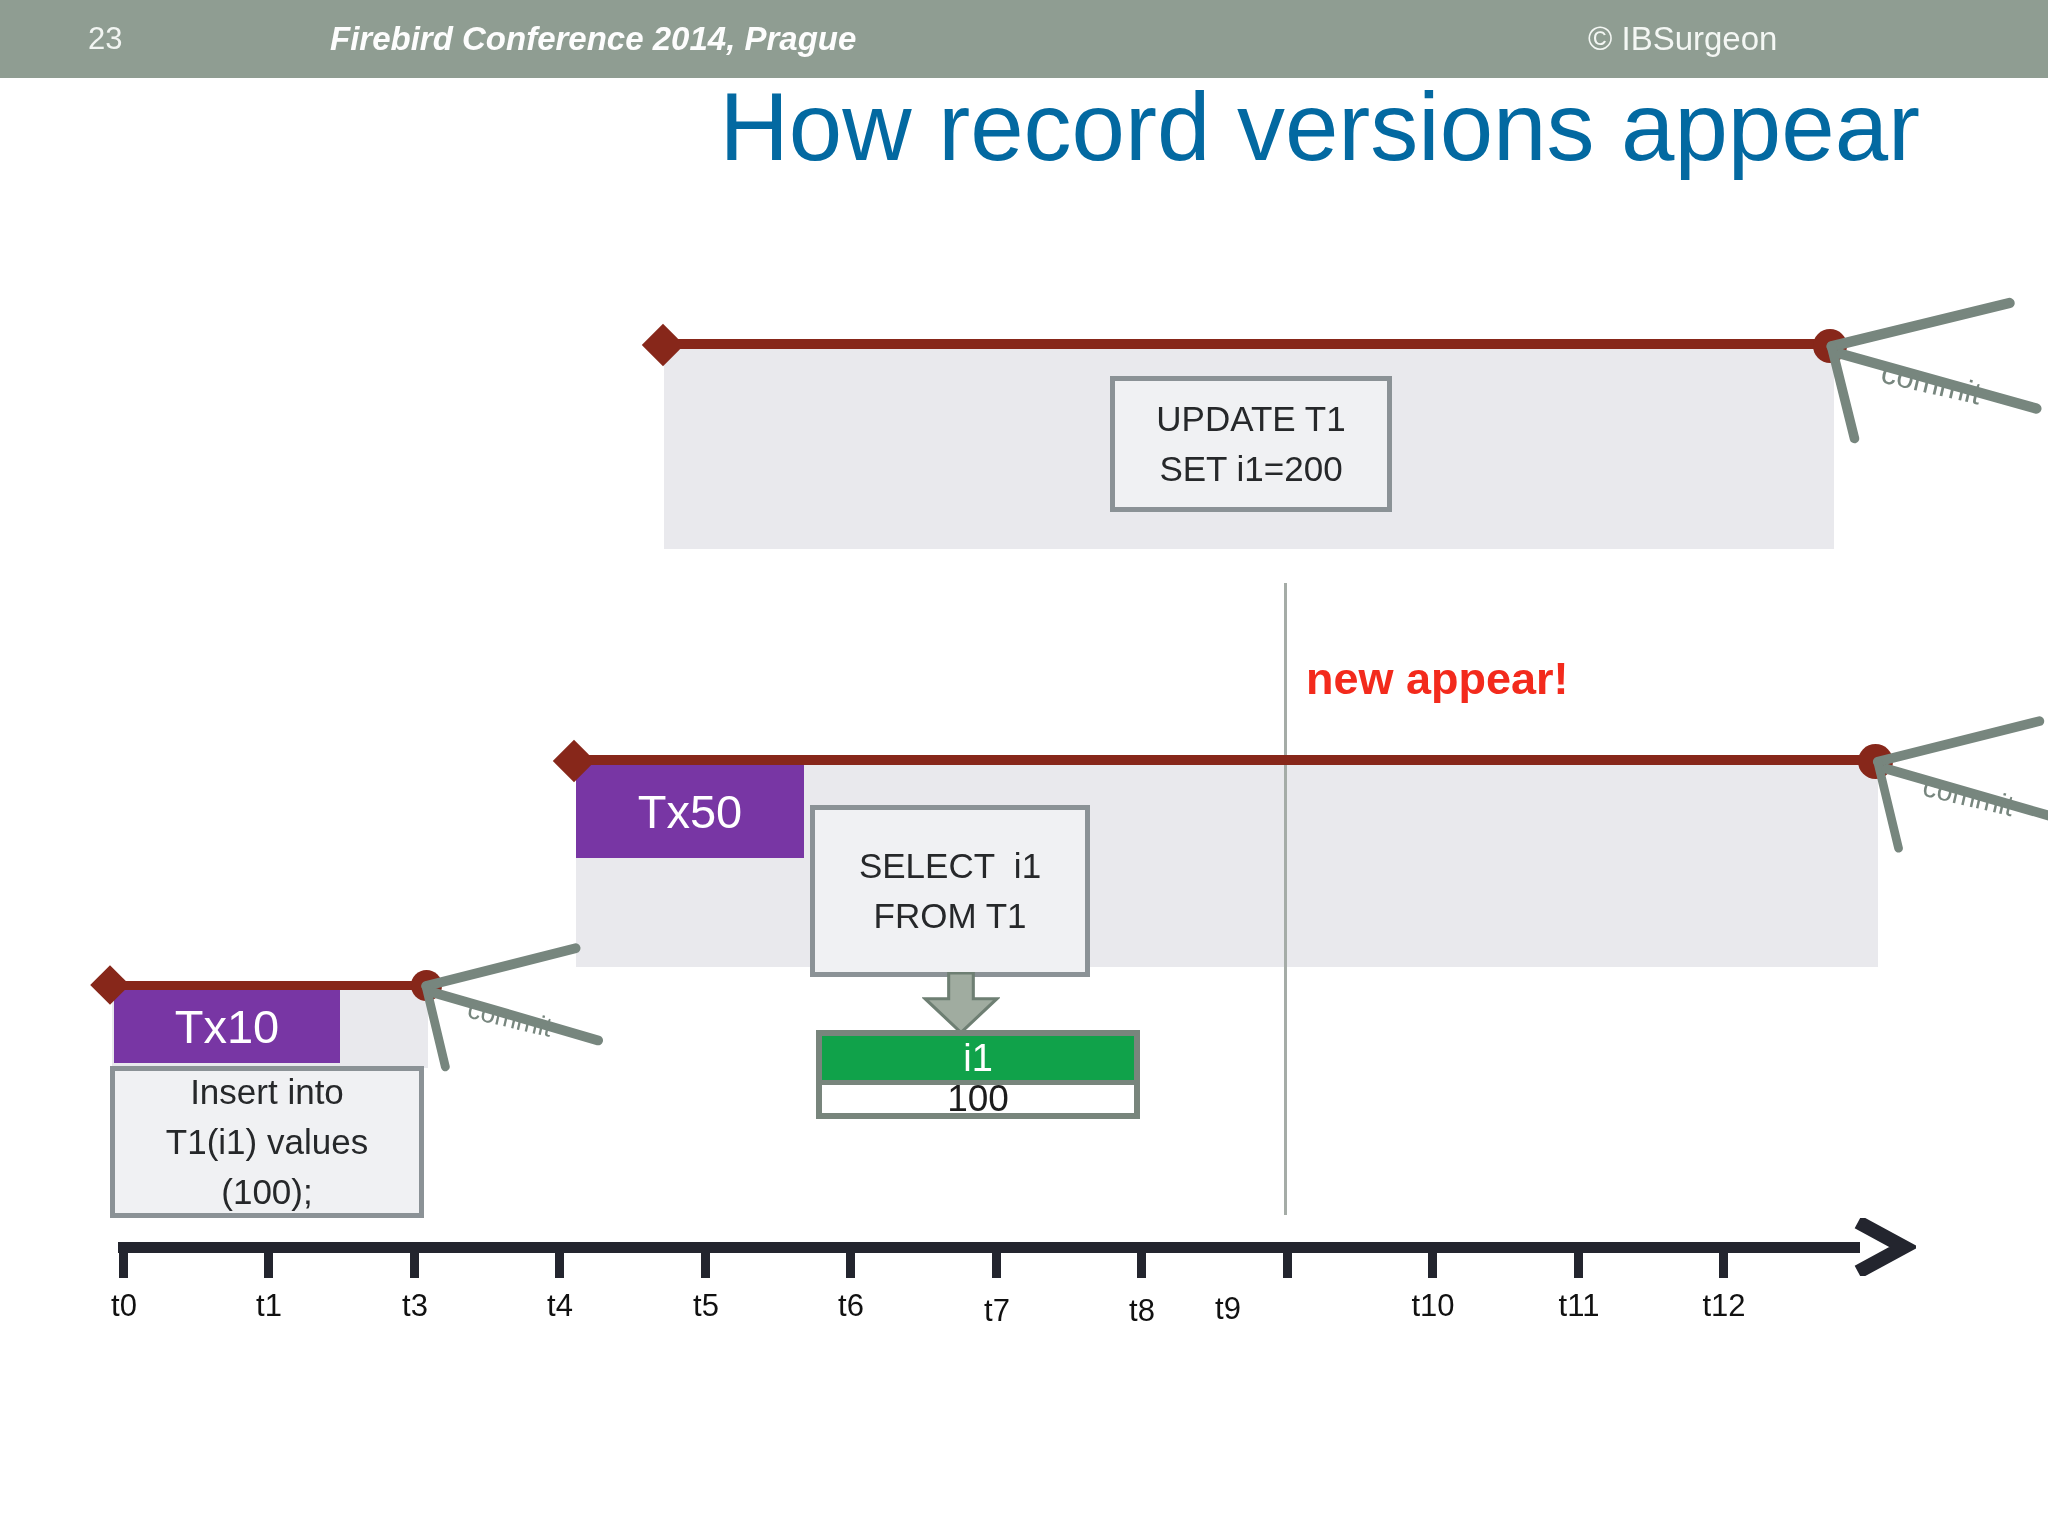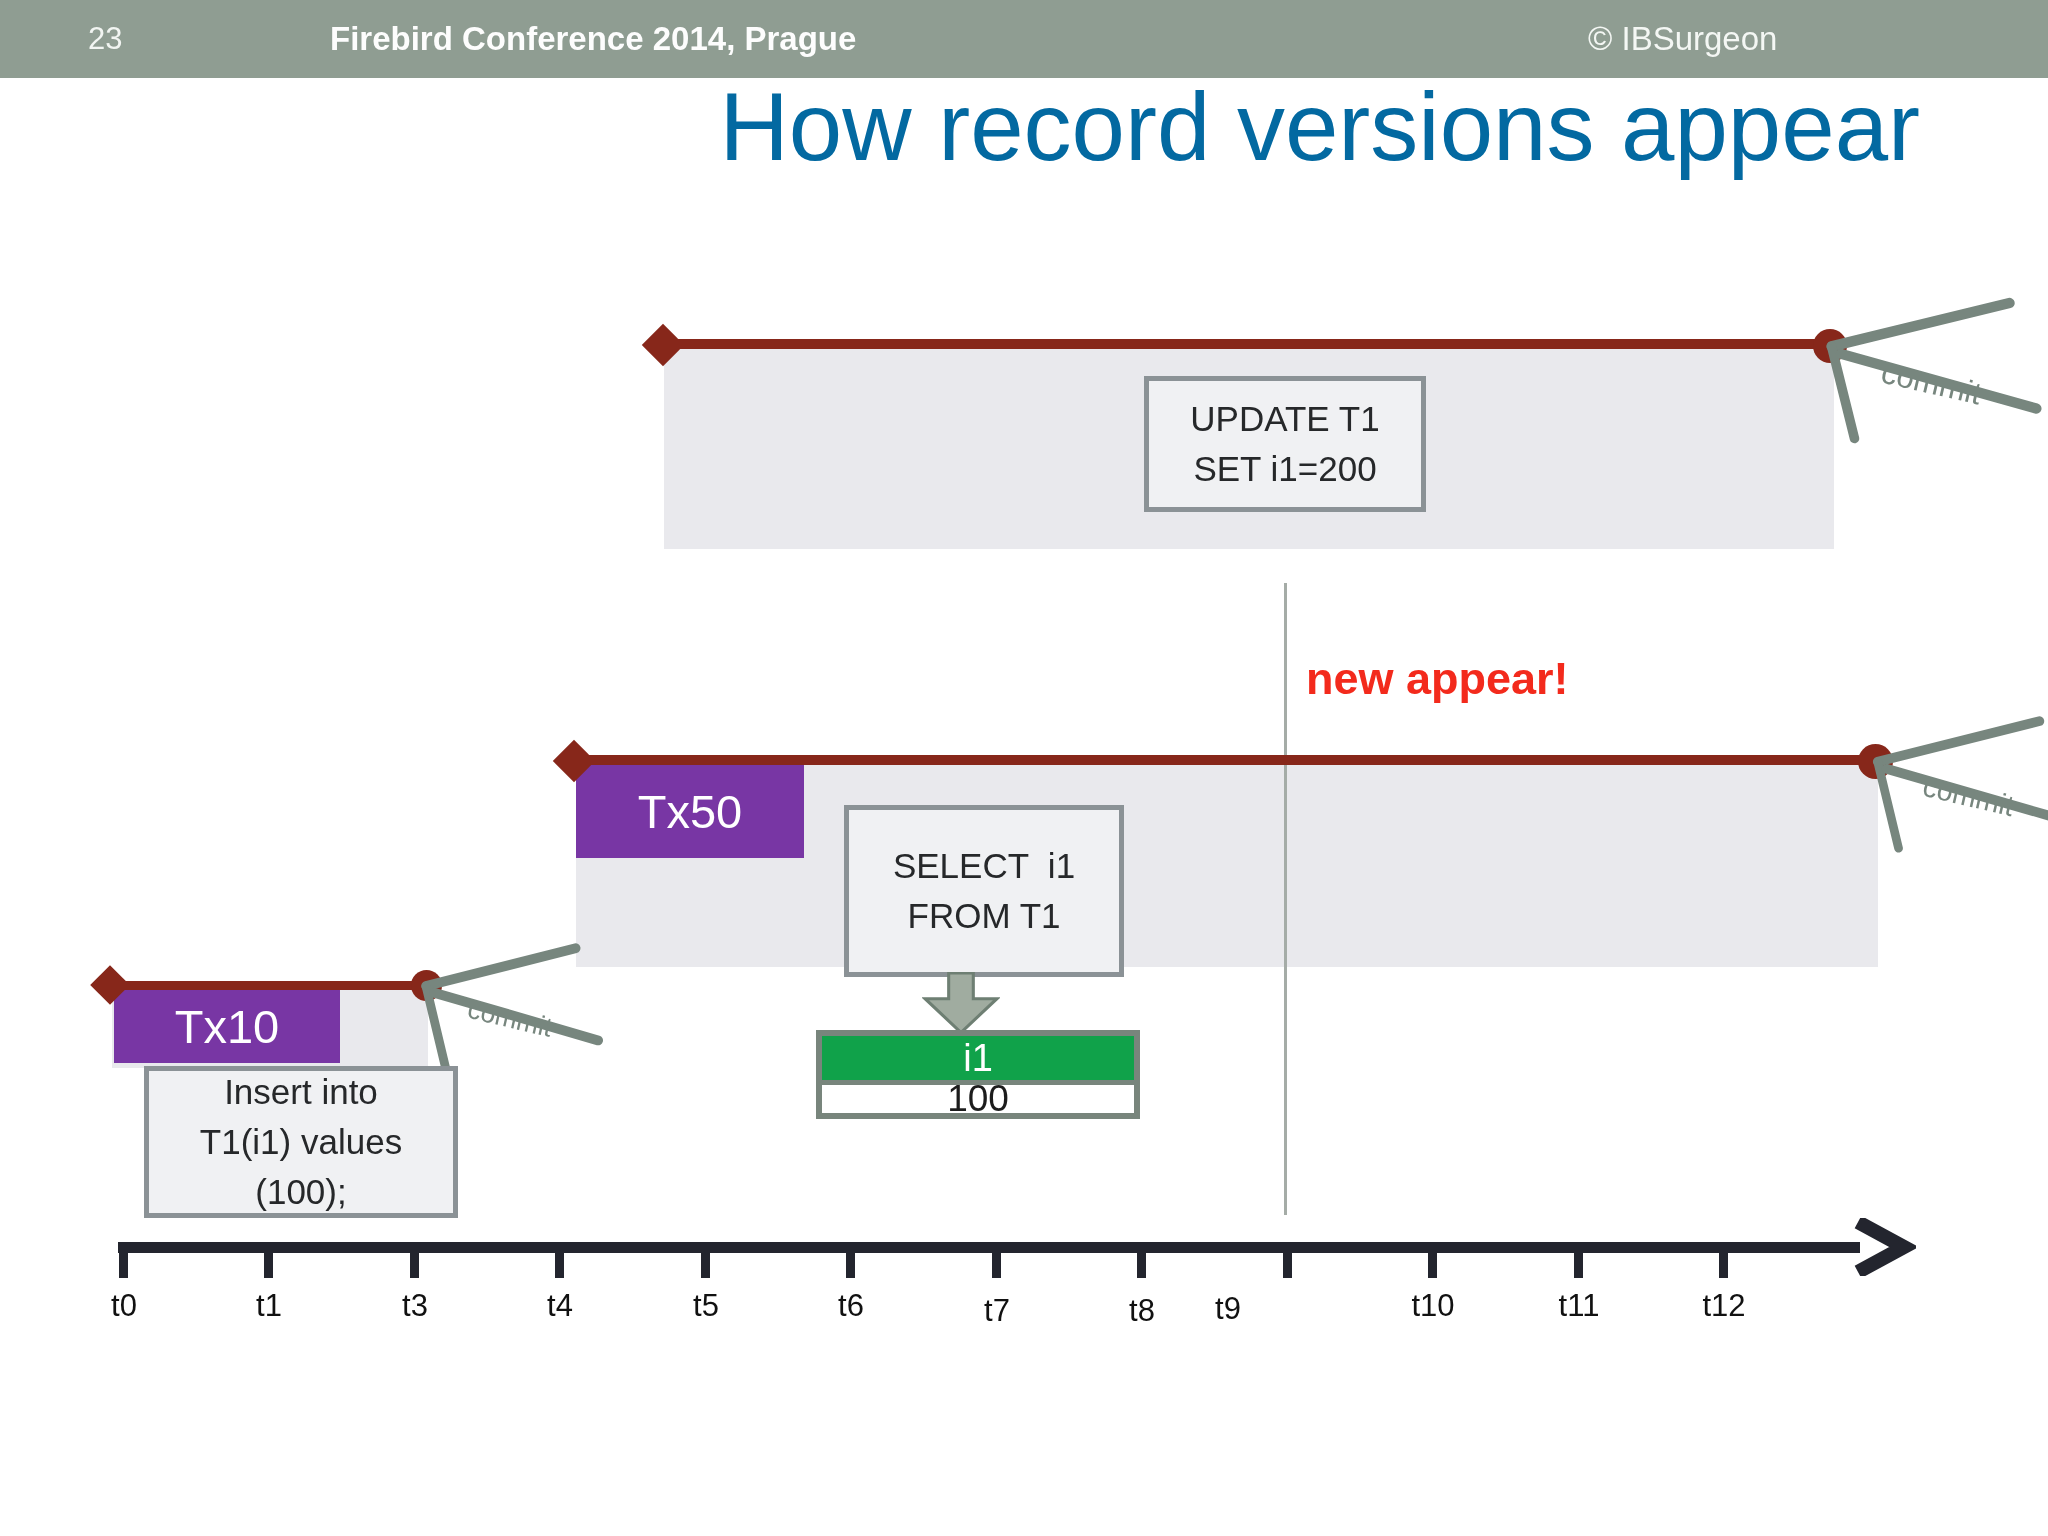--- a/index.html
+++ b/index.html
@@ -7,39 +7,39 @@
     --box-fill:#F0F1F3; --box-border:#8B9296; --green:#10A24A; --table-border:#78857C;
     --annotation-gray:#77867E; --axis-dark:#23252E; --alert-red:#F32A1C; --block-arrow:#A0ACA0;
   }
   html,body{margin:0;padding:0;background:#fff;}
   #slide{position:relative;width:2048px;height:1536px;background:#ffffff;overflow:hidden;
          font-family:"Liberation Sans", sans-serif;}
 
   
   .header{position:absolute;left:0;top:0;width:2048px;height:78px;background:var(--header-bg);color:#fff;}
   .page-num{position:absolute;left:88px;top:0;line-height:78px;font-size:31px;color:#F2F5F2;}
-  .conf-title{position:absolute;left:330px;top:0;line-height:78px;font-size:33px;font-weight:bold;color:#FDFDFD;}
+  .conf-title{position:absolute;left:330px;top:0;line-height:78px;font-size:33px;font-weight:bold;color:#FDFDFD;font-style:italic;}
   .copyright{position:absolute;left:1588px;top:0;line-height:78px;font-size:33px;color:#F4F7F4;}
 
   
   .slide-title{position:absolute;left:300px;top:72px;width:1620px;text-align:right;
                font-size:96px;color:#0369a1;letter-spacing:0px;}
 
   
   .txline{position:absolute;background:var(--dark-red);height:10px;z-index:3;border-radius:3px;}
   .txbar{position:absolute;background:var(--bar-gray);z-index:1;}
   .txlabel{position:absolute;background:var(--purple);color:#fff;z-index:2;
            display:flex;align-items:center;justify-content:center;font-size:47px;}
   .diamond{position:absolute;background:var(--dark-red);z-index:4;transform:rotate(45deg);}
   .dot{position:absolute;background:var(--dark-red);border-radius:50%;z-index:4;}
 
   
   .sqlbox{position:absolute;background:var(--box-fill);border:5px solid var(--box-border);z-index:5;
           display:flex;flex-direction:column;align-items:center;justify-content:center;
-          font-size:35px;color:#26282a;line-height:1.42;text-align:center;margin-left:34px;}
+          font-size:35px;color:#26282a;line-height:1.42;text-align:center;}
   .sqlbox div{white-space:pre;}
 
   
   .commit-arrow{position:absolute;z-index:4;}
   .commit-arrow svg{display:block;width:100%;height:100%;}
 
   
   .vmarker{position:absolute;left:1284px;top:583px;width:3px;height:632px;background:#A5ACA7;z-index:2;}
   .new-version{position:absolute;left:1306px;top:653px;font-size:45px;font-weight:bold;
                color:var(--alert-red);z-index:5;}

